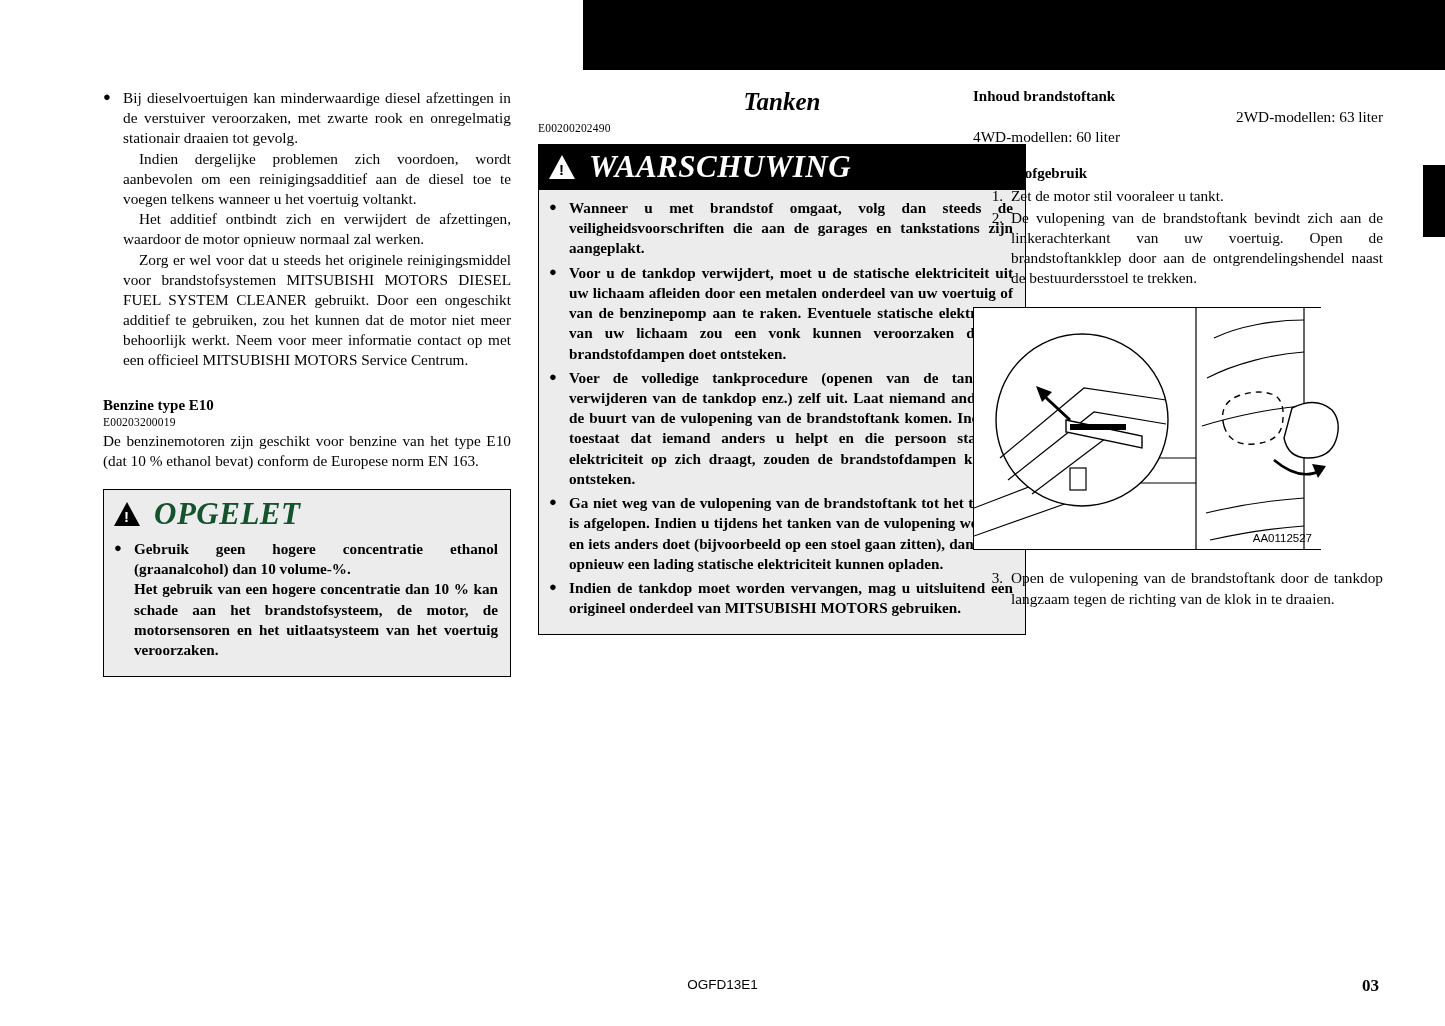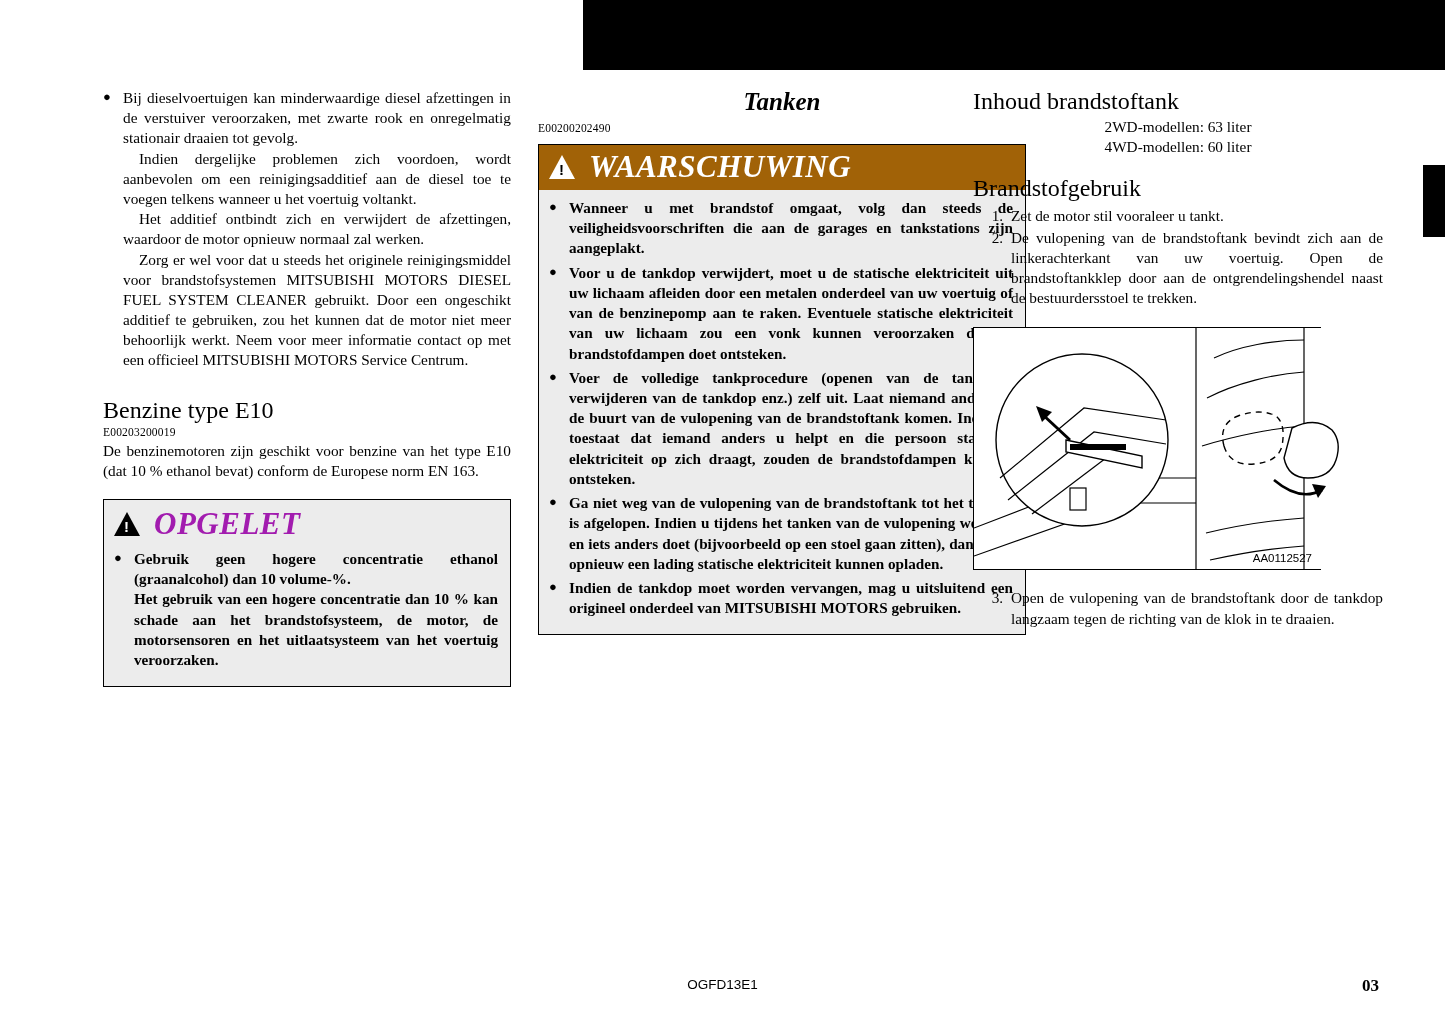--- a/index.html
+++ b/index.html
@@ -65,22 +65,22 @@
   }
   .bullet-dot {
     flex: 0 0 auto;
     width: 20px;
     font-size: 13px;
     line-height: 1.45;
   }
   .bullet-body { flex: 1 1 auto; }
 
   h2.section-title {
-    font-size: 24px;
-    font-weight: normal;
+    font-size: 15px;
+    font-weight: bold;
     margin: 0 0 2px 0;
     font-family: "Liberation Serif", serif;
   }
   h2.section-title-italic {
     font-size: 25px;
     font-weight: bold;
     font-style: italic;
     margin: 0;
     text-align: center;
     font-family: "Liberation Serif", serif;
@@ -93,27 +93,27 @@
   
   .notice-box {
     background: #ececec;
     border: 1px solid #000000;
     padding: 0;
     box-sizing: border-box;
   }
   .notice-head {
     display: flex;
     align-items: center;
-    background: #a16207;
+    background: #000000;
     color: #ffffff;
     padding: 6px 10px 8px 10px;
   }
   .notice-head.light {
     background: #ececec;
-    color: #a21caf;
+    color: #14532d;
     border-bottom: none;
     padding: 8px 10px 2px 10px;
   }
   .tri {
     width: 0;
     height: 0;
     border-left: 13px solid transparent;
     border-right: 13px solid transparent;
     border-bottom: 24px solid #ffffff;
     position: relative;
@@ -290,22 +290,22 @@
             <p>Indien de tankdop moet worden vervangen, mag u uitsluitend een origineel onderdeel van MITSUBISHI MOTORS gebruiken.</p>
           </div>
       </div>
 
     </div>
   </div>
 </div>
 
 <div class="col col-right">
   <h2 class="section-title">Inhoud brandstoftank</h2>
-  <p style="text-align:center;margin-top:1px">2WD-modellen: 63 liter</p>
-  <p style="text-align:center">4WD-modellen: 60 liter</p>
+  <p style="text-align:right;margin-top:1px">2WD-modellen: 63 liter</p>
+  <p style="text-align:left">4WD-modellen: 60 liter</p>
 
   <div class="spacer-md"></div>
 
   <h2 class="section-title">Brandstofgebruik</h2>
 
   <ol class="num" style="margin-top:4px">
     <li>Zet de motor stil vooraleer u tankt.</li>
     <li>De vulopening van de brandstoftank bevindt zich aan de linkerachterkant van uw voertuig. Open de brandstoftankklep door aan de ontgrendelingshendel naast de bestuurdersstoel te trekken.</li>
   </ol>
 

